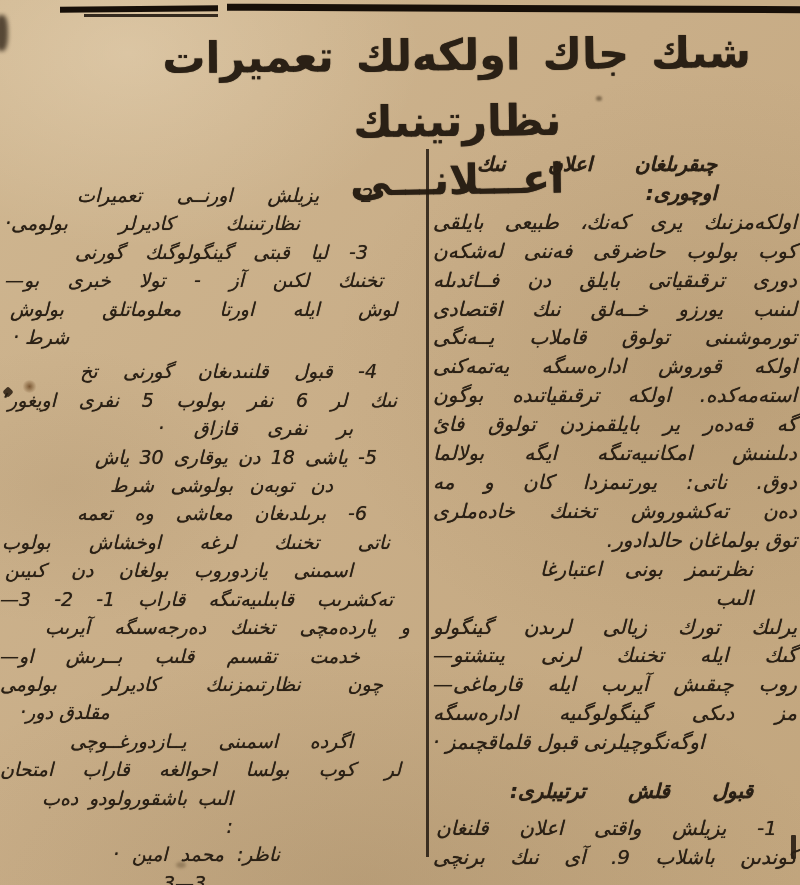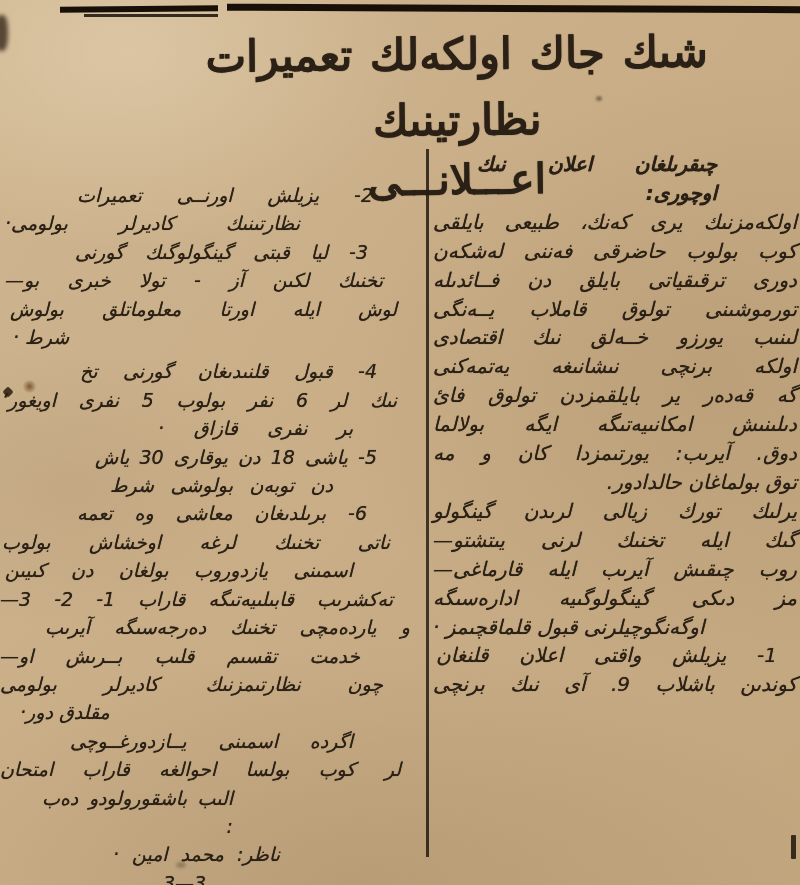--- a/index.html
+++ b/index.html
@@ -8,21 +8,21 @@
     font-family:"DejaVu Sans", sans-serif;
     background:
       radial-gradient(ellipse 420px 280px at 16% 6%, rgba(255,242,218,.28), transparent 70%),
       radial-gradient(ellipse 520px 420px at 88% 42%, rgba(118,90,52,.14), transparent 72%),
       radial-gradient(ellipse 640px 320px at 45% 100%, rgba(108,84,52,.16), transparent 75%),
       radial-gradient(ellipse 300px 200px at 8% 55%, rgba(120,92,58,.10), transparent 70%),
       linear-gradient(128deg, #cfb690 0%, #c9ae88 45%, #c2a67e 100%);
     color:#2a2015;
   }
   .rule { position:absolute; background:#170f08; }
-  .title-wrap { position:absolute; left:130px; right:16px; top:22px; text-align:center; direction:rtl;font-family:Liberation Serif, serif; }
+  .title-wrap { position:absolute; left:130px; right:16px; top:22px; text-align:center; direction:rtl; }
   .t1 { font-size:43px; font-weight:bold; word-spacing:7px; line-height:66px;
         text-shadow:0 0 1px rgba(32,22,12,.75); transform:rotate(-0.6deg); }
   .t2 { font-size:41px; font-weight:bold; line-height:52px;
         text-shadow:0 0 1px rgba(32,22,12,.75); transform:rotate(-0.8deg); }
   .col { position:absolute; direction:rtl; }
   .col-right { left:433px; top:150px; width:364px; font-size:20px; line-height:28.9px; }
   .col-left  { left:-70px; top:181px; width:492px; font-size:19px; line-height:28.4px; }
   .ln { text-shadow:0 0 0.7px rgba(40,30,18,.85);font-style:italic; }
   .j  { text-align:justify; text-align-last:justify; }
   .frag { text-align:left; }
@@ -60,33 +60,37 @@
   <div class="t2">اعـــلانـــى</div>
 </div>
 
 <div class="divider"></div>
 
 <div class="col col-right">
   <div class="ln j bold" style="padding-right:80px; padding-left:44px;">چىقرىلغان اعلان نىك اوچورى:</div>
   <div class="ln j">اولكەمزنىك يرى كەنك، طبيعى بايلقى</div>
   <div class="ln j">كوب بولوب حاضرقى فەننى لەشكەن</div>
   <div class="ln j">دورى ترقىقياتى بايلق دن فــائدىلە</div>
+  <div class="ln j">لىنىب يورزو خــەلق نىك اقتصادى</div>
   <div class="ln j">تورموشىنى تولوق قاملاب يــەنگى</div>
-  <div class="ln j">لىنىب يورزو خــەلق نىك اقتصادى</div>
-  <div class="ln j">اولكە برنچى نىشانىغە يەتمەكنى</div>
+  <div class="ln j">اولكە قوروش ادارەسىگە يەتمەكنى</div>
+  <div class="ln j">استەمەكدە. اولكە ترقىقياتىدە بوگون</div>
   <div class="ln j">گە قەدەر ير بايلقمزدن تولوق فائ</div>
   <div class="ln j">دىلىنىش امكانىيەتىگە ايگە بولالما</div>
-  <div class="ln j">دوق. آيرىب: يورتىمزدا كان و مە</div>
+  <div class="ln j">دوق. ناتى: يورتىمزدا كان و مە</div>
+  <div class="ln j">دەن تەكشوروش تخنىك خادەملرى</div>
   <div class="ln frag" style="padding-left:2px;text-align:right;">توق بولماغان حالدادور.</div>
+  <div class="ln j" style="padding-right:44px; padding-left:107px;">نظرتىمز بونى اعتبارغا الىب</div>
   <div class="ln j">يرلىك تورك زيالى لرىدن گينگولو</div>
   <div class="ln j">گىك ايله تخنىك لرنى يىتشتو—</div>
   <div class="ln j">روب چىقىش آيرىب ايله قارماغى—</div>
   <div class="ln j">مز دىكى گينگولوگىيە ادارەسىگە</div>
   <div class="ln frag">اوگەنگوچيلرنى قبول قلماقچىمز ·</div>
-  <div class="ln j" style="padding-right:20px; padding-left:3px;">1- يزيلش واقتى اعلان قلنغان</div>
+  <div class="ln j bold" style="margin-top:20px; padding-right:44px; padding-left:77px;">قبول قلش ترتيبلرى:</div>
+  <div class="ln j" style="padding-right:20px; padding-left:3px;margin-top:8px;">1- يزيلش واقتى اعلان قلنغان</div>
   <div class="ln j">كوندىن باشلاب 9. آى نىك برنچى</div>
 
 </div>
 
 <div class="col col-left">
   <div class="ln j" style="padding-right:49px; padding-left:147px;">2- يزيلش اورنــى تعميرات</div>
   <div class="ln j" style="padding-right:122px; padding-left:75px;">نظارتىنىك كاديرلر بولومى·</div>
   <div class="ln j" style="padding-right:54px; padding-left:145px;">3- ليا قبتى گينگولوگىك گورنى</div>
   <div class="ln j" style="padding-right:39px; padding-left:75px;">تخنىك لكىن آز - تولا خبرى بو—</div>
   <div class="ln j" style="padding-right:25px; padding-left:80px;">لوش ايله اورتا معلوماتلق بولوش</div>

